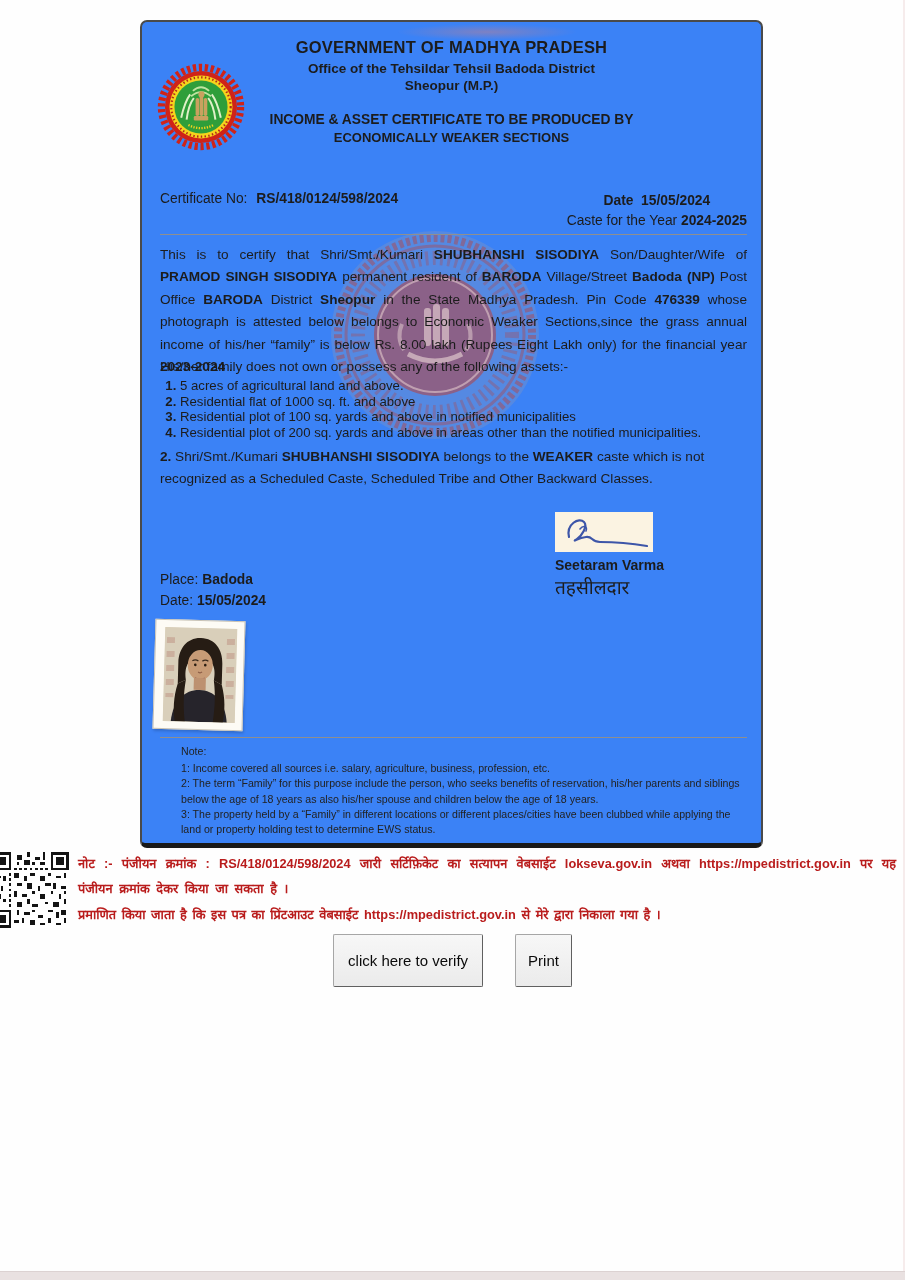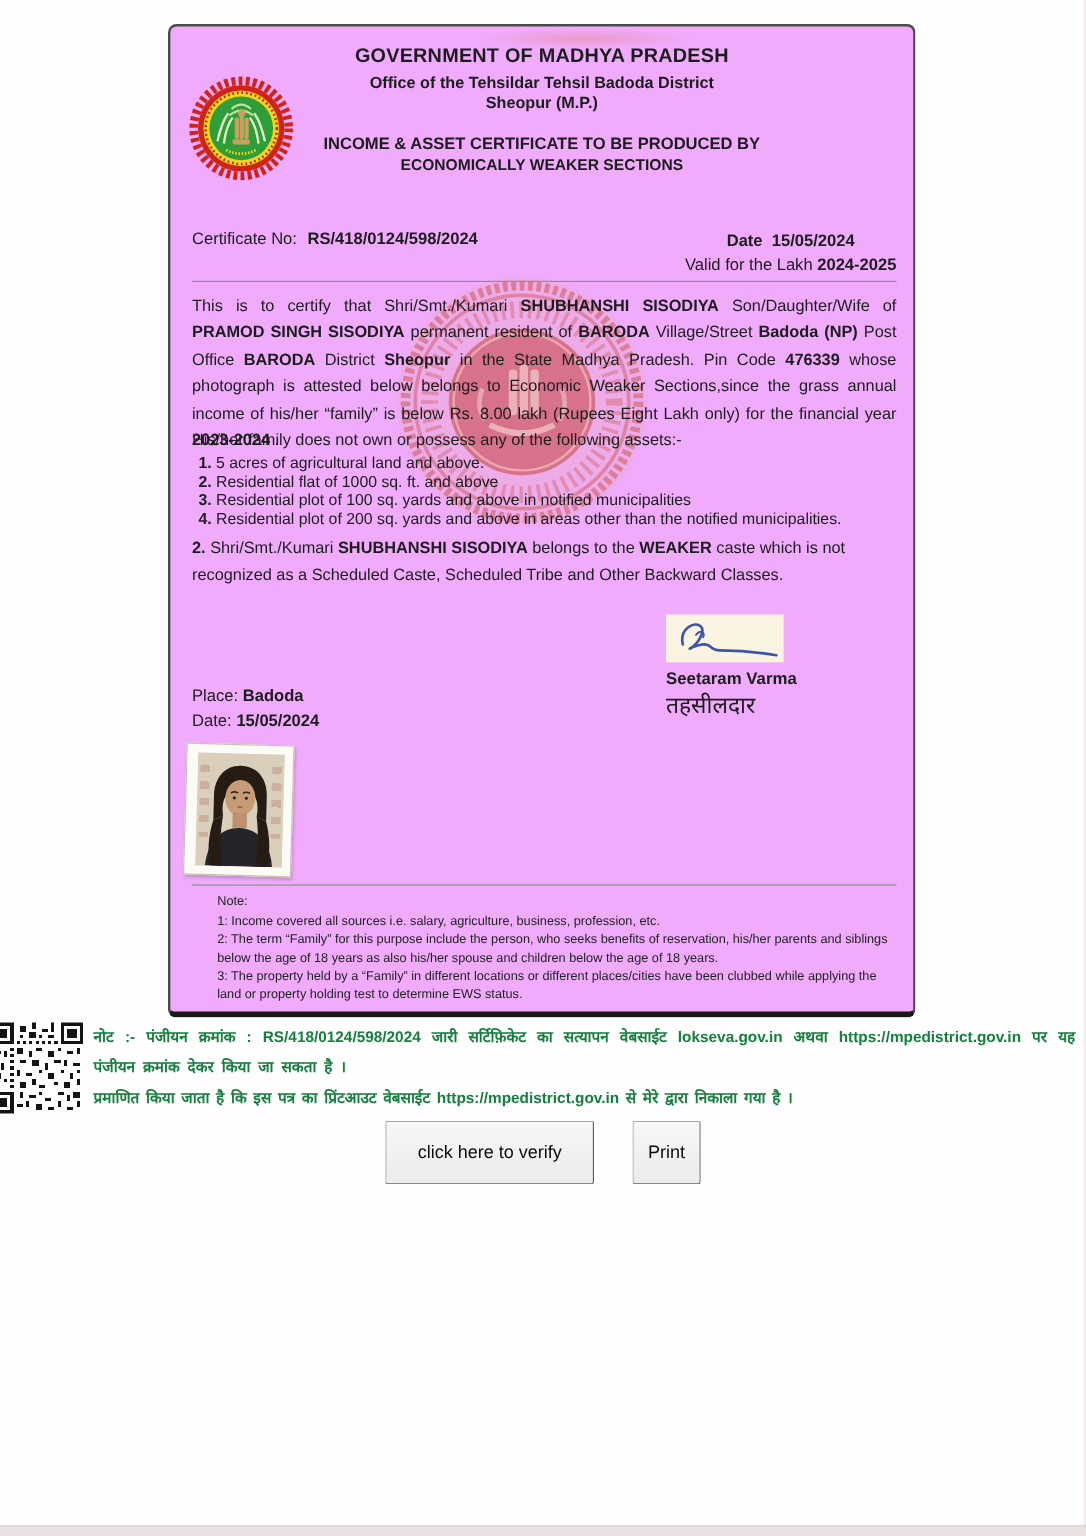--- a/index.html
+++ b/index.html
@@ -4,21 +4,21 @@
 <style>
   * { margin:0; padding:0; box-sizing:border-box; }
   html,body { background:#ffffff; }
   body { width:905px; height:1280px; font-family:"Liberation Sans", sans-serif; color:#1c1c1c; }
   .stage { position:relative; width:905px; height:1280px; background:#fefefe; overflow:hidden; }
   .abs { position:absolute; }
 
   
   .cert {
     position:absolute; left:140px; top:20px; width:623px; height:828px;
-    background:#f0abfc; border:2px solid #4a4a4a; border-bottom:5px solid #191919;
+    background:#3b82f6; border:2px solid #4a4a4a; border-bottom:5px solid #191919;
     border-radius:7px;
   }
   .center { text-align:center; }
   .hdr-title { left:0; right:0; top:16px; font-size:16.5px; font-weight:bold; letter-spacing:.2px; }
   .hdr-office { left:0; right:0; top:39px; font-size:13.5px; font-weight:bold; }
   .hdr-office2 { left:0; right:0; top:56px; font-size:13.5px; font-weight:bold; }
   .hdr-sub1 { left:0; right:0; top:90px; font-size:13.8px; font-weight:bold; }
   .hdr-sub2 { left:0; right:0; top:108px; font-size:13px; font-weight:bold; }
   .emblem { left:14px; top:40px; width:90px; height:90px; }
   .bleed { left:255px; top:2px; width:180px; height:16px; border-radius:50%;
@@ -53,32 +53,32 @@
     background:repeating-linear-gradient(to bottom, rgba(160,80,70,.45) 0 6px, rgba(160,80,70,0) 6px 14px); }
   .stamp-left { left:2px; } .stamp-right { right:2px; }
 
   .note-block { left:18px; right:14px; top:722px; font-size:10.6px; line-height:15.2px; color:#222;margin-left:21px; }
   .note-block .nh { margin-bottom:2px; }
 
   .watermark { left:186px; top:206px; width:214px; height:214px; pointer-events:none; }
 
   
   .qr { left:-8px; top:852px; width:78px; height:76px; background:#fff; }
-  .fnote { left:78px; width:818px; font-size:12.8px; font-weight:bold; color:#15803d; }
+  .fnote { left:78px; width:818px; font-size:12.8px; font-weight:bold; color:#b91c1c; }
   .fnote1 { top:851px; line-height:25px; text-align:justify; word-spacing:3px; }
   .fnote2 { top:902px; line-height:25px; word-spacing:2px; }
 
   .btn-row { left:0; top:934px; width:905px; display:flex; justify-content:center; gap:32px; }
   .btn {
     font-family:"Liberation Sans", sans-serif; font-size:15px; color:#0a0a0a;
     background:linear-gradient(#f7f7f7,#ebebeb); border:1px solid;
     border-color:#a6a6a6 #606060 #606060 #a6a6a6; border-radius:2px;
     padding:17px 12px; cursor:pointer;
   }
-  .btn-verify { padding:5px 26px; }
+  .btn-verify { padding:5px 14px; }
 
   .edge-right { right:0; top:0; bottom:0; width:2px; background:#f6ecec; }
   .bottom-strip { left:0; right:0; bottom:0; height:9px; background:#e9e1e1; border-top:1px solid #dcd2d2; }
 </style>
 </head>
 <body>
 
 <div class="stage">
 
   <div class="cert">
@@ -119,21 +119,21 @@
     <div class="abs hdr-office center">Office of the Tehsildar Tehsil  Badoda  District</div>
     <div class="abs hdr-office2 center">Sheopur  (M.P.)</div>
     <div class="abs hdr-sub1 center">INCOME &amp; ASSET CERTIFICATE TO BE PRODUCED BY</div>
     <div class="abs hdr-sub2 center">ECONOMICALLY WEAKER SECTIONS</div>
 
     <div class="abs meta">
       <span>Certificate No:</span>
       <b style="margin-left:5px;">RS/418/0124/598/2024</b>
       <span class="meta-right">
         <span><b><span>Date</span>&nbsp;&nbsp;<span>15/05/2024</span></b></span><br>
-        <span>Valid for the Lakh</span>
+        <span>Caste for the Year</span>
         <b>2024-2025</b>
       </span>
     </div>
 
     <div class="abs rule rule1"></div>
 
     <div class="abs body-par par1"><span>This is to certify that Shri/Smt./Kumari </span><b>SHUBHANSHI SISODIYA</b><span> Son/Daughter/Wife of </span><b>PRAMOD SINGH SISODIYA</b><span> permanent resident of </span><b>BARODA</b><span> Village/Street </span><b>Badoda (NP)</b><span> Post Office </span><b>BARODA</b><span> District </span><b>Sheopur</b><span> in the State Madhya Pradesh. Pin Code </span><b>476339</b><span> whose photograph is attested below belongs to Economic Weaker Sections,since the grass annual income of his/her “family” is below Rs. 8.00 lakh (Rupees Eight Lakh only) for the financial year </span><b>2023-2024</b><span> .</span></div>
     <div class="abs body-par par1-tail">His/her family does not own or possess any of the following assets:-</div>
 
     <div class="abs assets">

